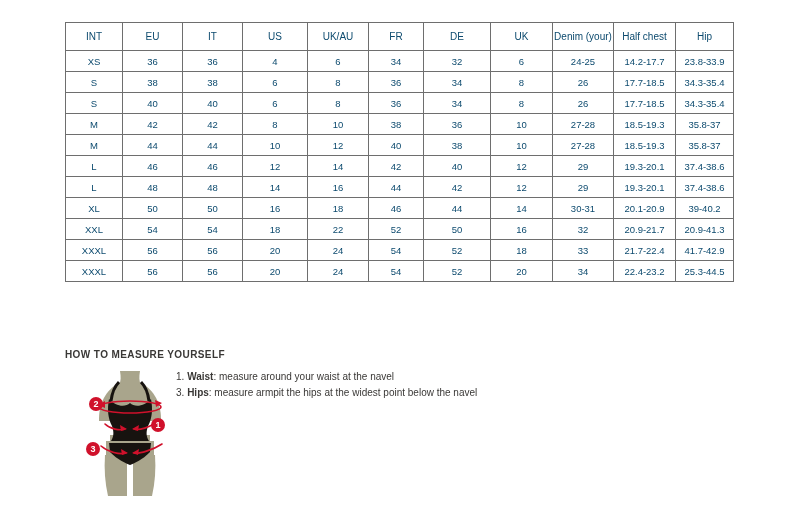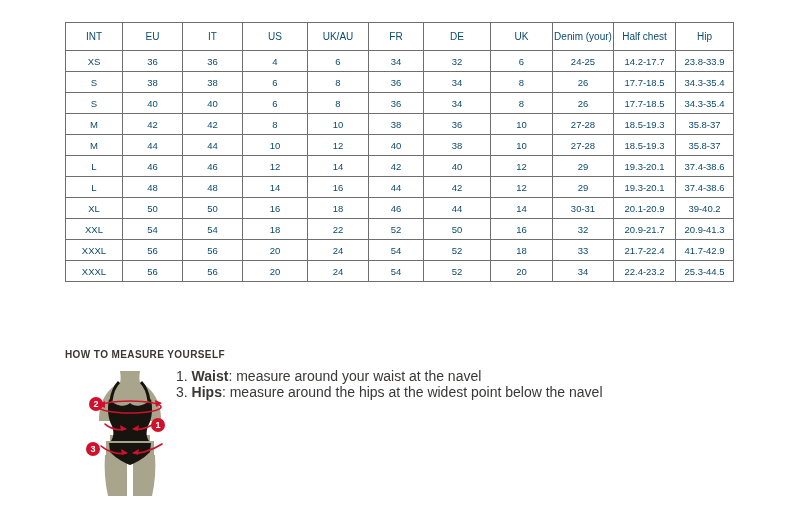--- a/index.html
+++ b/index.html
@@ -20,21 +20,21 @@
   table.size-table td{height:20px;font-size:9.5px;}
 
   
   .measure-title{
     position:absolute;left:65px;top:349px;
     font-size:10px;font-weight:700;letter-spacing:.4px;color:#3a3836;
   }
   .figure{position:absolute;left:78px;top:369px;width:112px;height:132px;}
   .instructions{
     position:absolute;left:176px;top:371px;margin:0;padding:0;list-style:none;
-    font-size:14px;color:#3a3836;
+    font-size:10px;color:#3a3836;
   }
   .instructions li{height:16px;line-height:11px;}
   .instructions .bold{font-weight:700;}
 </style>
 </head>
 <body>
 
 <div class="page">
 
   <table class="size-table">
@@ -256,16 +256,16 @@
         <circle cx="80" cy="56" r="7" fill="#d0112b"></circle>
         <text x="80" y="59.2" font-size="9" font-weight="bold" fill="#ffffff" text-anchor="middle">1</text>
         <circle cx="15" cy="80" r="7" fill="#d0112b"></circle>
         <text x="15" y="83.2" font-size="9" font-weight="bold" fill="#ffffff" text-anchor="middle">3</text>
       </g>
     </svg>
   </div>
 
   <ol class="instructions" id="instructions">
       <li><span>1. </span><span class="bold">Waist</span><span>: measure around your waist at the navel</span></li>
-      <li><span>3. </span><span class="bold">Hips</span><span>: measure around the hips at the widest point below the navel</span></li>
+      <li><span>3. </span><span class="bold">Hips</span><span>: measure armpit the hips at the widest point below the navel</span></li>
     </ol>
 
 </div>
 
 </body></html>

